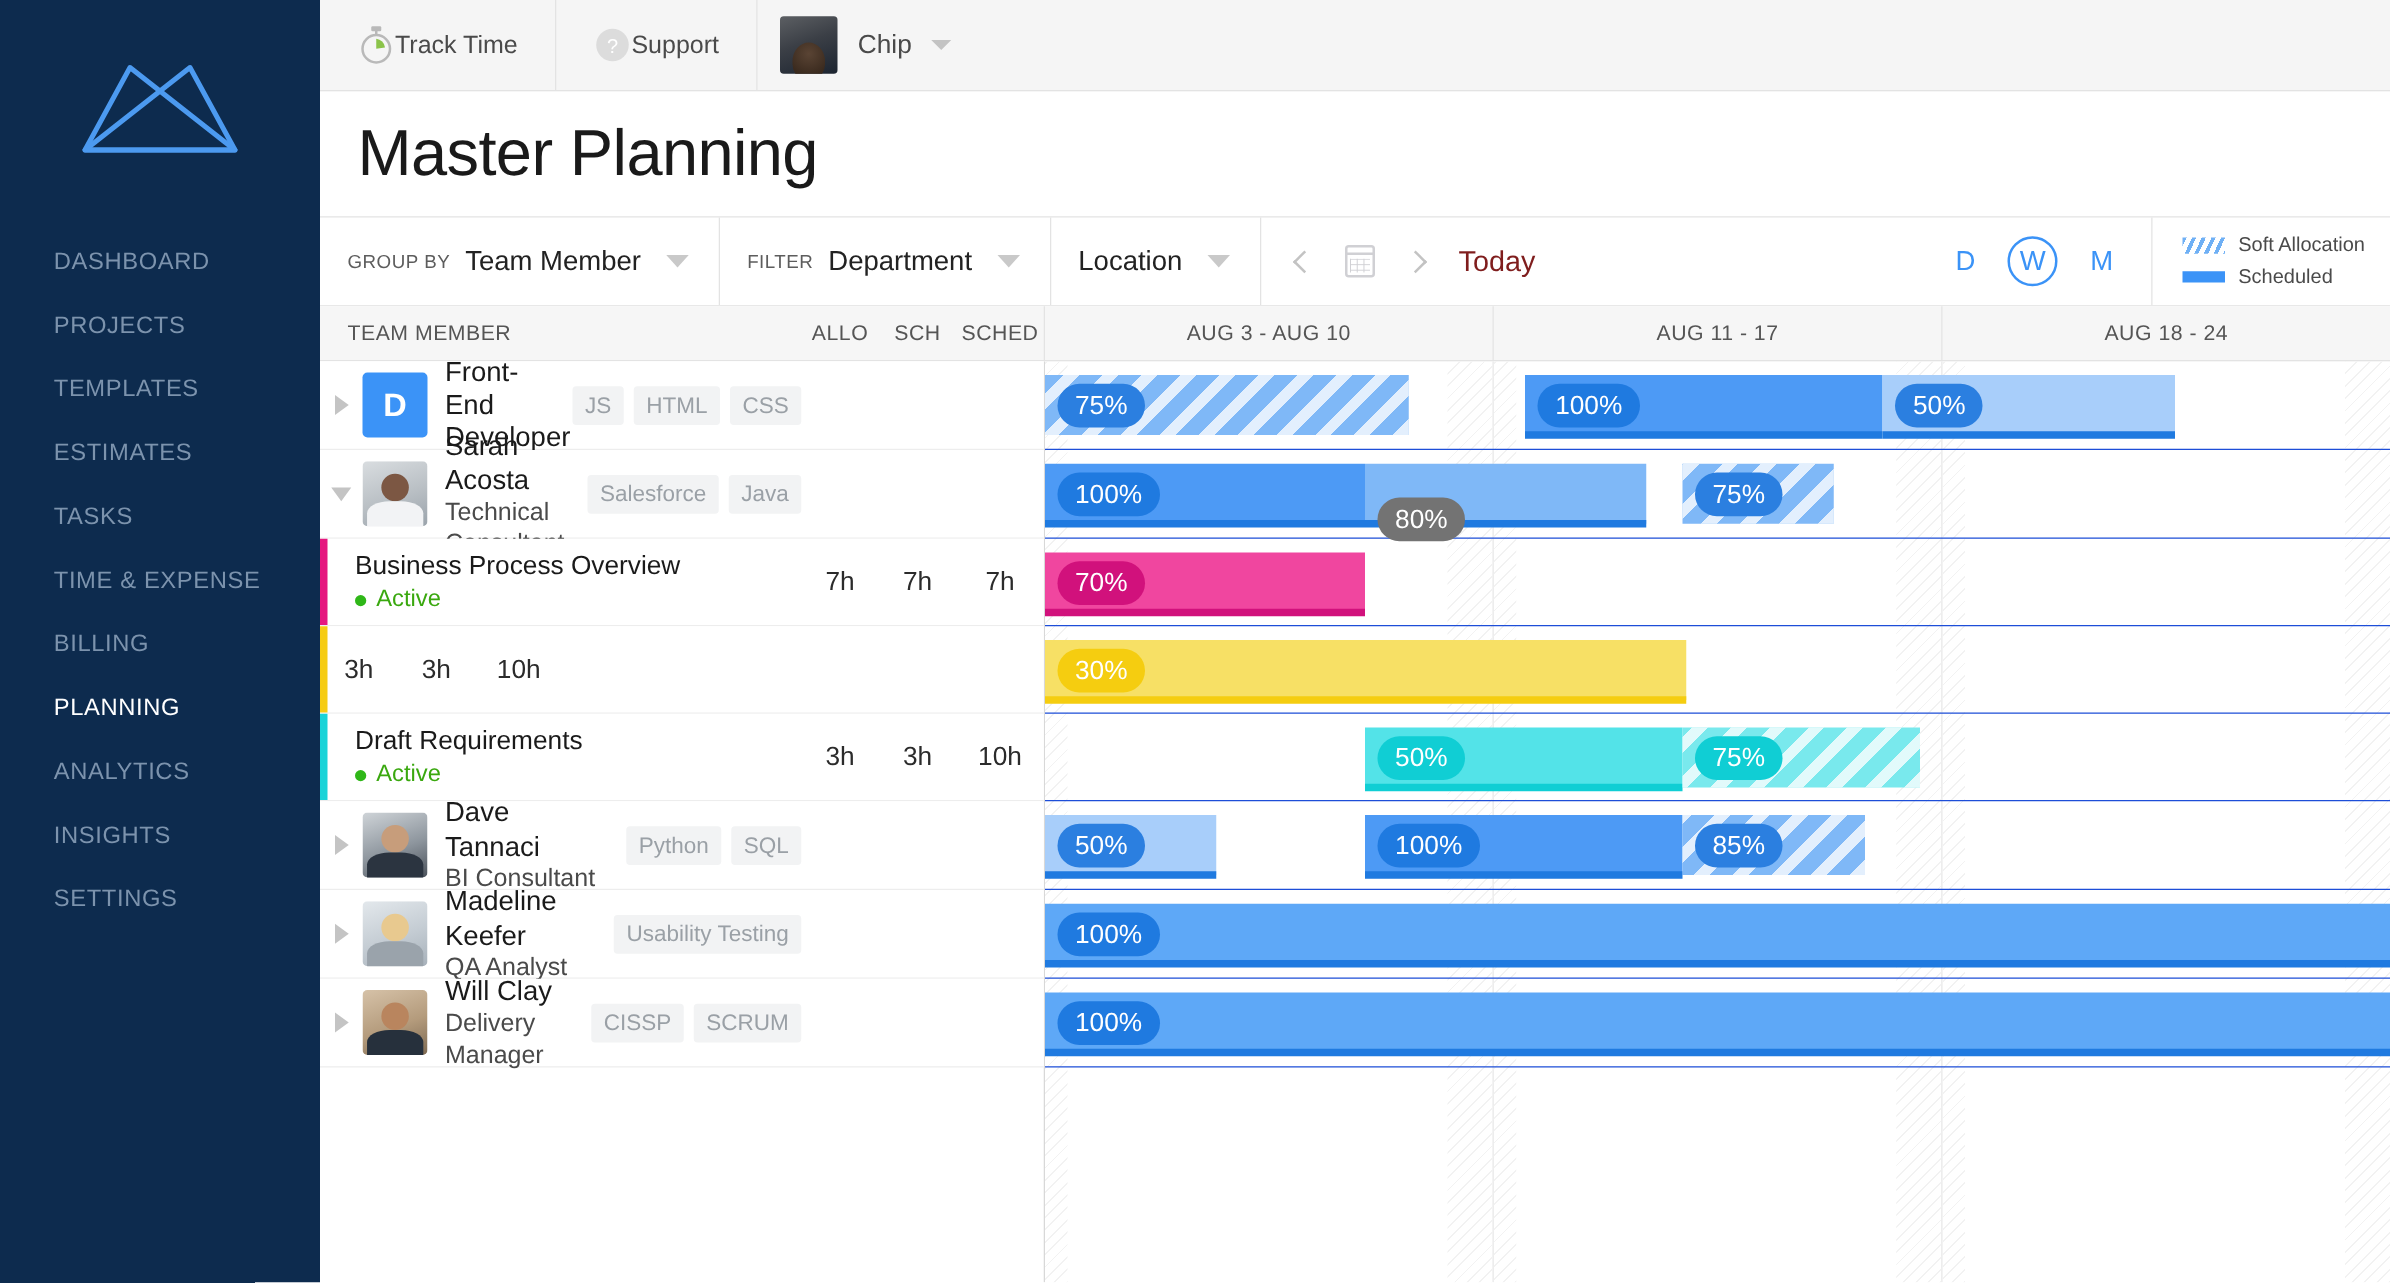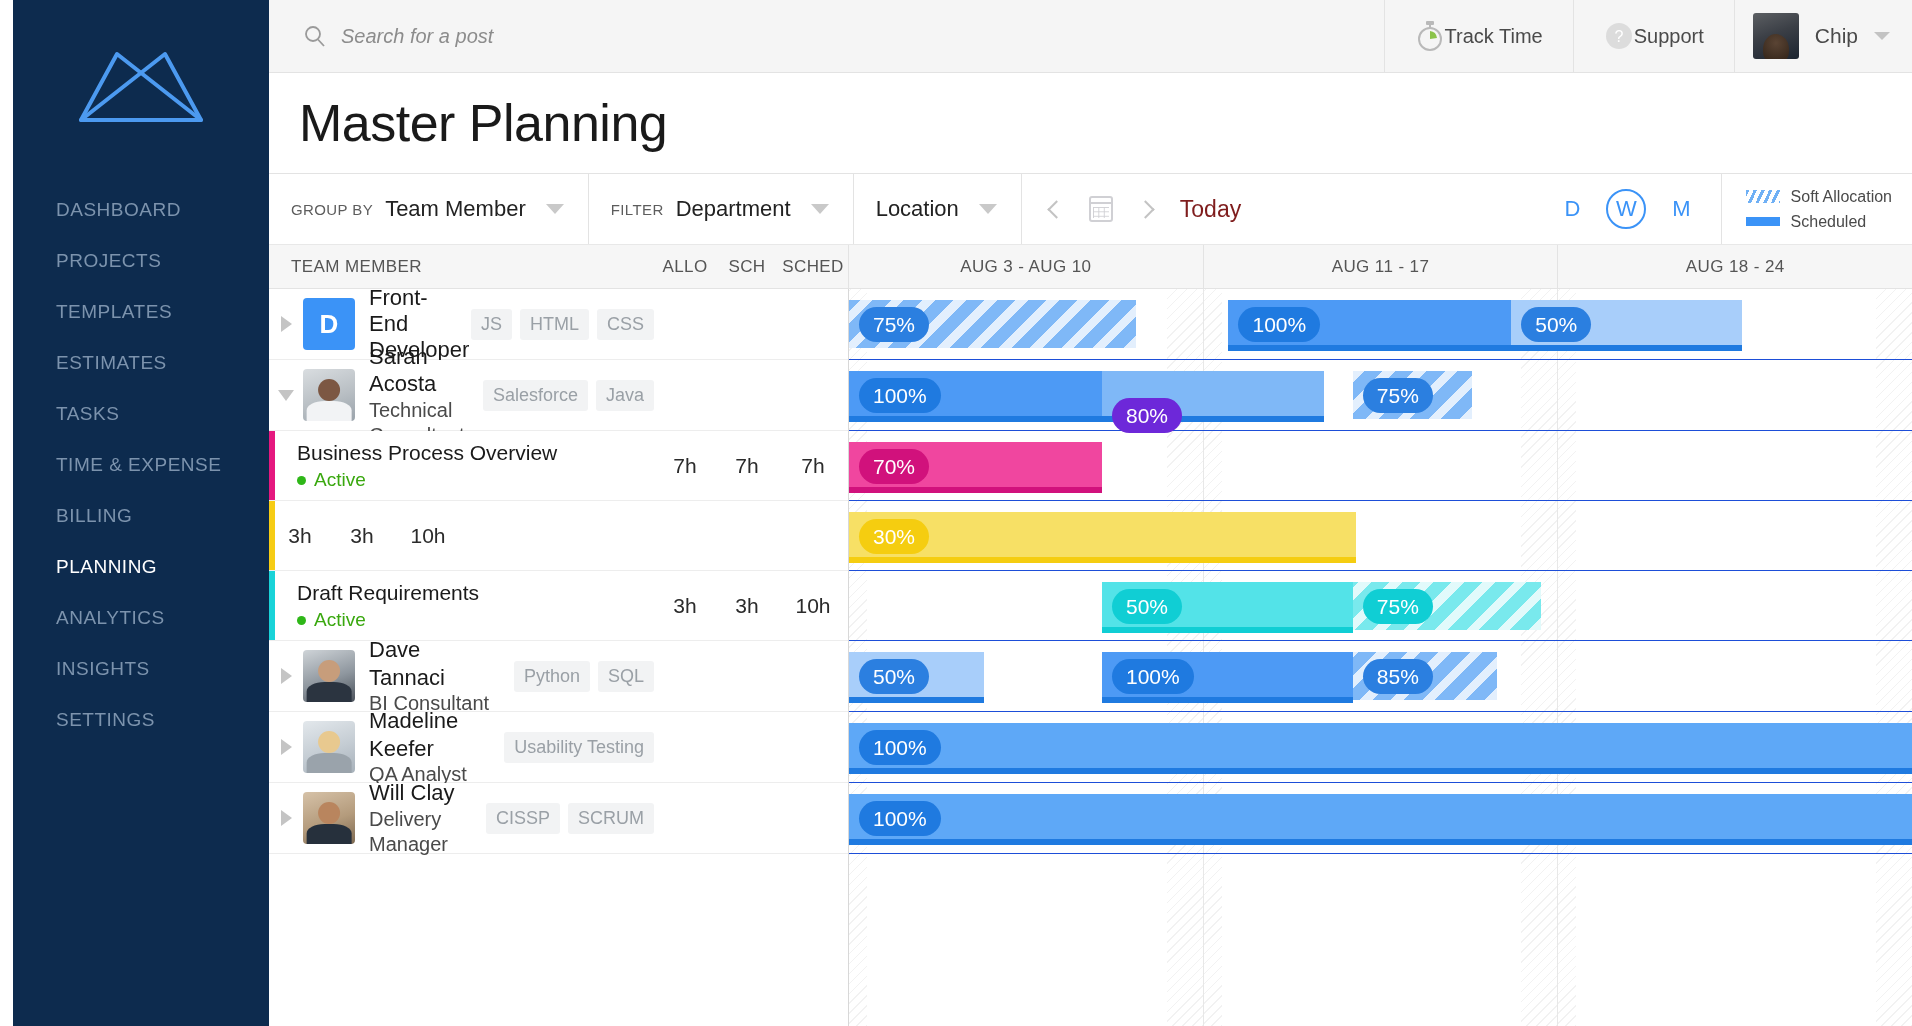--- a/index.html
+++ b/index.html
@@ -10,21 +10,20 @@
     overflow: hidden;
   }
   .app { display: flex; width: 1912px; height: 1026px; }
 
   
   .sidebar {
     width: 256px; height: 1026px;
     background: #0d2b4e;
     flex: 0 0 256px;
     position: relative;
-    margin-left: 13px;
   }
   .logo-wrap { padding-top: 48px; display: flex; justify-content: center; }
   .nav { margin-top: 58px; }
   .nav-item {
     padding: 0 0 0 43px;
     height: 51px;
     display: flex; align-items: center;
     font-size: 19px;
     letter-spacing: 0.5px;
     color: #7c93ad;
@@ -275,27 +274,20 @@
         </div>
         <div class="nav-item">
           <span>SETTINGS</span>
         </div>
       </div>
   </div>
 
   <div class="main">
 
     <div class="topbar">
-      <div class="search-zone">
-        <svg width="24" height="24" viewBox="0 0 24 24">
-          <circle cx="10" cy="10" r="7" fill="none" stroke="#9a9a9a" stroke-width="1.8"></circle>
-          <line x1="15" y1="15.5" x2="21" y2="22" stroke="#9a9a9a" stroke-width="1.8"></line>
-        </svg>
-        <input class="search-input" placeholder="Search for a post" style="">
-      </div>
 
       <div class="top-btn">
         <svg width="30" height="32" viewBox="0 0 30 32">
           <circle cx="15" cy="19" r="11" fill="none" stroke="#b9b9b9" stroke-width="2"></circle>
           <rect x="11" y="1" width="8" height="4" rx="1" fill="#b9b9b9"></rect>
           <rect x="14" y="4" width="2" height="4" fill="#b9b9b9"></rect>
           <path d="M15 19 L15 11 A8 8 0 0 1 22 18 Z" fill="#8bc34a"></path>
         </svg>
         <span>Track Time</span>
       </div>
@@ -560,21 +552,21 @@
             </div>
             <div class="rrow h-member">
               <div class="bar" style="left: 0%; width: 23.8%;">
                 <span class="fillbox" style="background: rgb(77, 154, 245);"></span>
                 <span class="underline" style="background: rgb(31, 122, 224);"></span>
                 <span class="pct" style="background: rgb(31, 122, 224);">100%</span>
               </div>
               <div class="bar" style="left: 23.8%; width: 20.9%;">
                 <span class="fillbox" style="background: rgb(127, 184, 247);"></span>
                 <span class="underline" style="background: rgb(31, 122, 224);"></span>
-                <span class="pct" style="background: #6d28d9; margin-top: 41px;">80%</span>
+                <span class="pct" style="background: #737373; margin-top: 41px;">80%</span>
               </div>
               <div class="bar" style="left: 47.4%; width: 11.2%;">
                 <span class="fillbox" style="background-color: rgb(127, 184, 247); background-image: repeating-linear-gradient(-45deg, rgba(255, 255, 255, 0.78) 0px, rgba(255, 255, 255, 0.78) 9px, rgba(255, 255, 255, 0) 9px, rgba(255, 255, 255, 0) 22px);"></span>
                 <span class="pct" style="background: rgb(43, 127, 224);">75%</span>
               </div>
             </div>
             <div class="rrow h-task">
               <div class="bar" style="left: 0%; width: 23.8%;">
                 <span class="fillbox" style="background: rgb(240, 70, 159);"></span>
                 <span class="underline" style="background: rgb(209, 17, 124);"></span>

